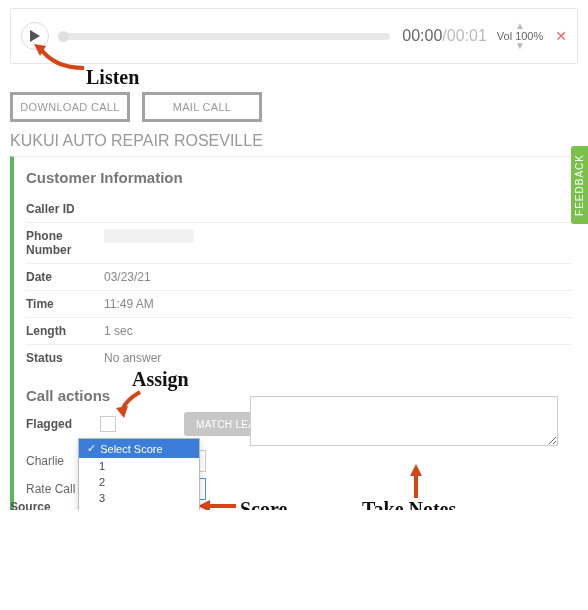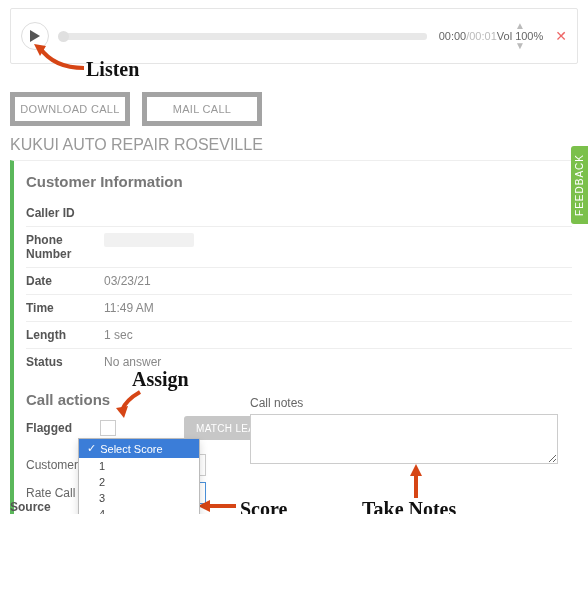--- a/index.html
+++ b/index.html
@@ -36,40 +36,40 @@
     border-radius: 3px;
     margin: 0 12px;
     position: relative;
   }
   .track::before {
     content: "";
     position: absolute; left: -3px; top: -2px;
     width: 11px; height: 11px; border-radius: 50%;
     background: #e0e0e0;
   }
-  .time { color: #666; font-size: 11px; }
+  .time { color: #666; font-size: 16px; margin-right: 10px; }
   .time .dur { color: #bbb; }
   .vol-wrap { display: flex; flex-direction: column; align-items: center; margin-right: 6px; }
   .vol-wrap .tri { color: #bbb; font-size: 10px; line-height: 8px; }
   .vol-label { font-size: 11px; color: #666; }
   .close-x { color: #e66; font-size: 14px; cursor: pointer; margin-left: 6px; }
 
   .annot {
     position: absolute;
     font-family: "Comic Sans MS", "Marker Felt", cursive;
     font-weight: bold;
     font-size: 20px;
     color: #111;
     pointer-events: none;
   }
   .arrow { position: absolute; pointer-events: none; }
 
   .btn-row { display: flex; gap: 12px; margin: 10px 10px 8px 10px; }
   .outline-btn {
-    border: 5px solid #a3a3a3; background: #fff;
+    border: 3px solid #a3a3a3; background: #fff;
     color: #999; font-size: 11px; letter-spacing: .3px;
     padding: 6px 0; width: 120px; text-align: center;
     cursor: pointer;
   }
 
   .shop-name { color: #999; font-size: 16px; margin: 10px 10px 6px 10px; }
 
   .panel {
     margin: 6px 10px 0 10px;
     border-left: 4px solid #5bb85b;
@@ -165,21 +165,21 @@
     <span class="vol-label">Vol 100%</span>
     <span class="tri">▼</span>
   </div>
   <span class="close-x">✕</span>
 </div>
 
 <svg class="arrow" style="left:34px; top:44px;" width="60" height="30">
   <path d="M50 24 Q 20 24 6 4" stroke="#d64515" stroke-width="4" fill="none"></path>
   <path d="M0 0 L12 2 L6 12 Z" fill="#d64515"></path>
 </svg>
-<div class="annot" style="left:86px; top:58px;">Listen</div>
+<div class="annot" style="left:86px; top:66px;">Listen</div>
 
 <div class="btn-row" style="margin-top:28px;">
   <button class="outline-btn">DOWNLOAD CALL</button>
   <button class="outline-btn">MAIL CALL</button>
 </div>
 
 <div class="shop-name">KUKUI AUTO REPAIR ROSEVILLE</div>
 
 <div class="panel">
   <h3>Customer Information</h3>
@@ -223,36 +223,35 @@
       <span class="pill-icon">✓</span>
     </button>
     <span style="flex:0 0 20px;"></span>
     <button class="pill-btn pill-green">
       <span>REMOVE FROM STATISTICS</span>
     </button>
     <span class="help-sq">?</span>
   </div>
 
   <div class="form-row">
-    <span class="form-label">Customer</span>
+    <span class="form-label">Charlie</span>
     <div class="dropdown">
       <span>Charlie Brown</span>
     </div>
   </div>
 
   <div class="form-row" style="margin-top:6px;">
     <span class="form-label">Rate Call</span>
     <div class="dropdown active">
       <span>Select Score</span>
     </div>
   </div>
 </div>
 
 <div class="notes-col">
-  <span class="notes-label">Call notes</span>
   <textarea class="notes-box" style=""></textarea>
 </div>
 
 <div class="score-menu">
   <div class="sel">
     <span>✓</span>
     <span>Select Score</span>
   </div>
   <div class="opt">1</div>
   <div class="opt">2</div>

